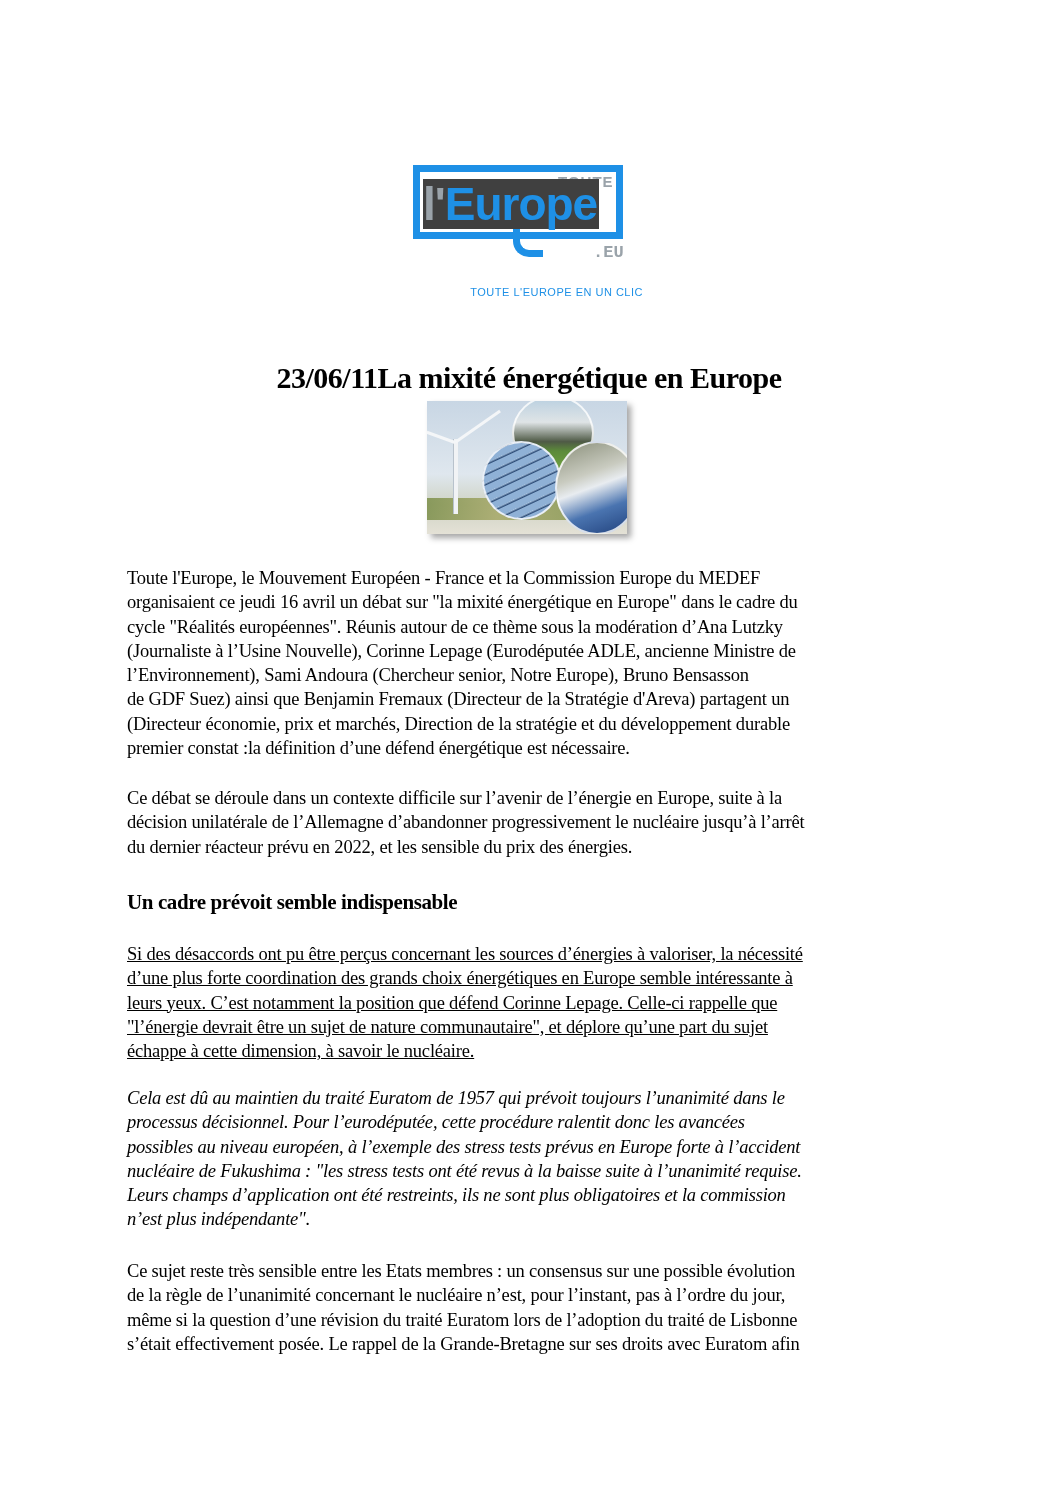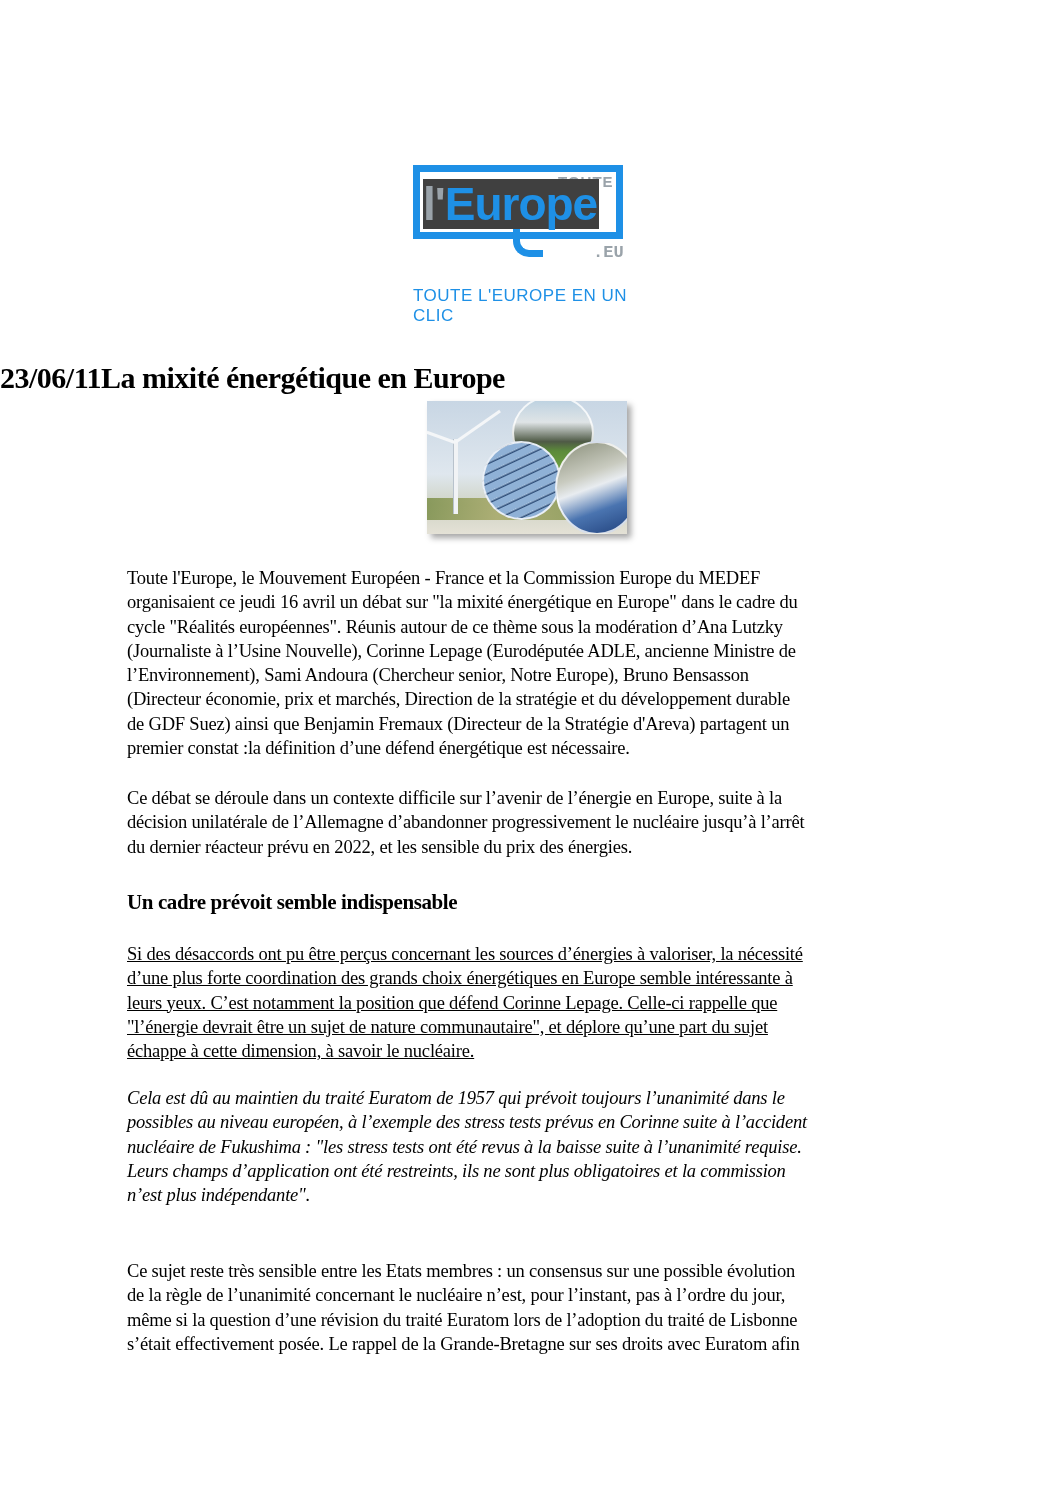--- a/index.html
+++ b/index.html
@@ -75,31 +75,32 @@
       font-family: Liberation Mono, monospace;
       font-weight: bold;
       font-size: 17px;
       color: #9aa3aa;
     }
     .tagline {
       position: absolute;
       left: 413px;
       top: 286px;
       width: 230px;
-      text-align: left;
+      text-align: right;
       font-family: "Liberation Sans", "DejaVu Sans", sans-serif;
-      font-size: 17px;
+      font-size: 11px;
       color: #1e90e6;
       letter-spacing: 0.5px;
     }
     .title {
       position: absolute;
       left: 0;
       top: 338px;
       width: 1058px;
+      text-align: center;
       font-weight: bold;
       font-size: 30px;
       line-height: 40px;
       letter-spacing: -0.5px;
     }
     .thumb {
       position: absolute;
       left: 427px;
       top: 401px;
       width: 200px;
@@ -199,22 +200,22 @@
   <div class="circle c3"></div>
 </div>
 
 <div class="content">
   <p class="para p1">
     <span class="line">Toute l'Europe, le Mouvement Européen - France et la Commission Europe du MEDEF</span>
     <span class="line">organisaient ce jeudi 16 avril un débat sur "la mixité énergétique en Europe" dans le cadre du</span>
     <span class="line">cycle "Réalités européennes". Réunis autour de ce thème sous la modération d’Ana Lutzky</span>
     <span class="line">(Journaliste à l’Usine Nouvelle), Corinne Lepage (Eurodéputée ADLE, ancienne Ministre de</span>
     <span class="line">l’Environnement), Sami Andoura (Chercheur senior, Notre Europe), Bruno Bensasson</span>
+    <span class="line">de GDF Suez) ainsi que Benjamin Fremaux (Directeur de la Stratégie d'Areva) partagent un</span>
     <span class="line">(Directeur économie, prix et marchés, Direction de la stratégie et du développement durable</span>
-    <span class="line">de GDF Suez) ainsi que Benjamin Fremaux (Directeur de la Stratégie d'Areva) partagent un</span>
     <span class="line">premier constat :la définition d’une défend énergétique est nécessaire.</span>
   </p>
 
   <p class="para p2">
     <span class="line">Ce débat se déroule dans un contexte difficile sur l’avenir de l’énergie en Europe, suite à la</span>
     <span class="line">décision unilatérale de l’Allemagne d’abandonner progressivement le nucléaire jusqu’à l’arrêt</span>
     <span class="line">du dernier réacteur prévu en 2022, et les sensible du prix des énergies.</span>
   </p>
 
   <h2 class="h2">Un cadre prévoit semble indispensable</h2>
@@ -222,21 +223,22 @@
   <p class="para p3">
     <span class="line">Si des désaccords ont pu être perçus concernant les sources d’énergies à valoriser, la nécessité</span>
     <span class="line">d’une plus forte coordination des grands choix énergétiques en Europe semble intéressante à</span>
     <span class="line">leurs yeux. C’est notamment la position que défend Corinne Lepage. Celle-ci rappelle que</span>
     <span class="line">"l’énergie devrait être un sujet de nature communautaire", et  déplore qu’une part du sujet</span>
     <span class="line">échappe à cette dimension, à savoir le nucléaire.</span>
   </p>
 
   <p class="para p4">
     <span class="line">Cela est dû au maintien du traité Euratom de 1957 qui prévoit toujours l’unanimité dans le</span>
-    <span class="line">possibles au niveau européen, à l’exemple des stress tests prévus en Corinne suite à l’accident</span>
+    <span class="line">processus décisionnel. Pour l’eurodéputée, cette procédure ralentit donc les avancées</span>
+    <span class="line">possibles au niveau européen, à l’exemple des stress tests prévus en Europe forte à l’accident</span>
     <span class="line">nucléaire de Fukushima : "les stress tests ont été revus à la baisse suite à l’unanimité requise.</span>
     <span class="line">Leurs champs d’application ont été restreints, ils ne sont plus obligatoires et la commission</span>
     <span class="line">n’est plus indépendante".</span>
   </p>
 
   <p class="para p5">
     <span class="line">Ce sujet reste très sensible entre les Etats membres : un consensus sur une possible évolution</span>
     <span class="line">de la règle de l’unanimité concernant le nucléaire n’est, pour l’instant, pas à l’ordre du jour,</span>
     <span class="line">même si la question d’une révision du traité Euratom lors de l’adoption du traité de Lisbonne</span>
     <span class="line">s’était effectivement posée. Le rappel de la Grande-Bretagne sur ses droits avec Euratom afin</span>

